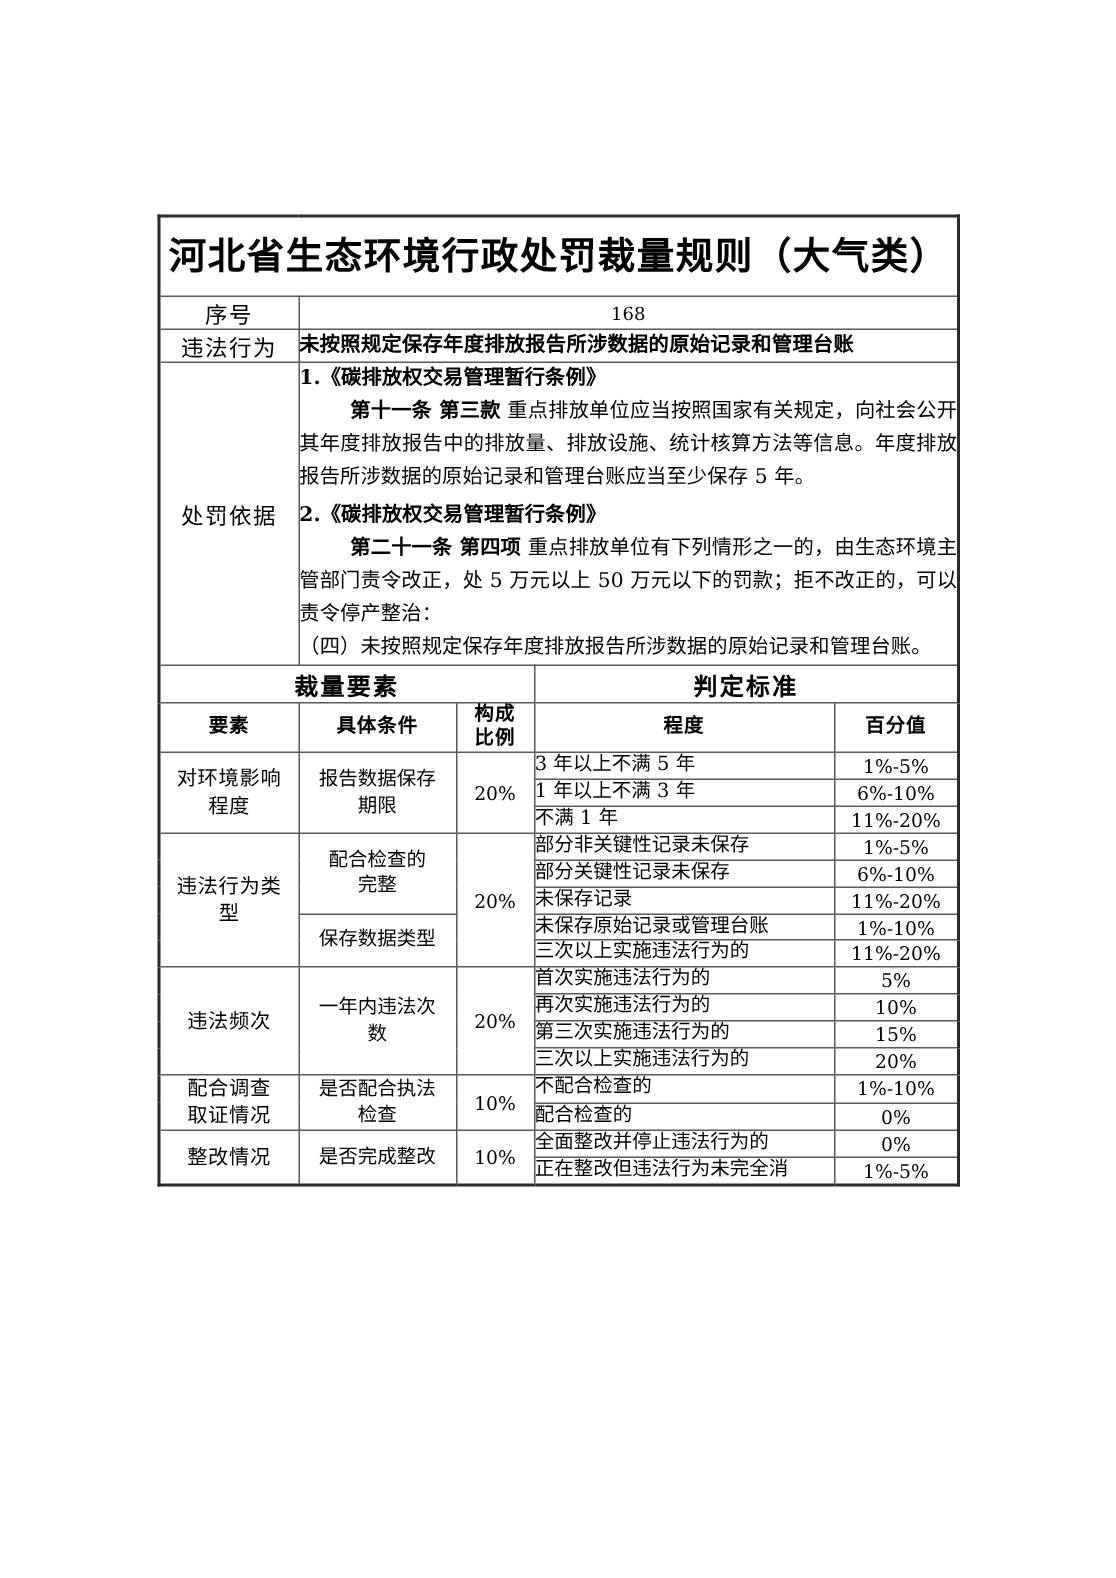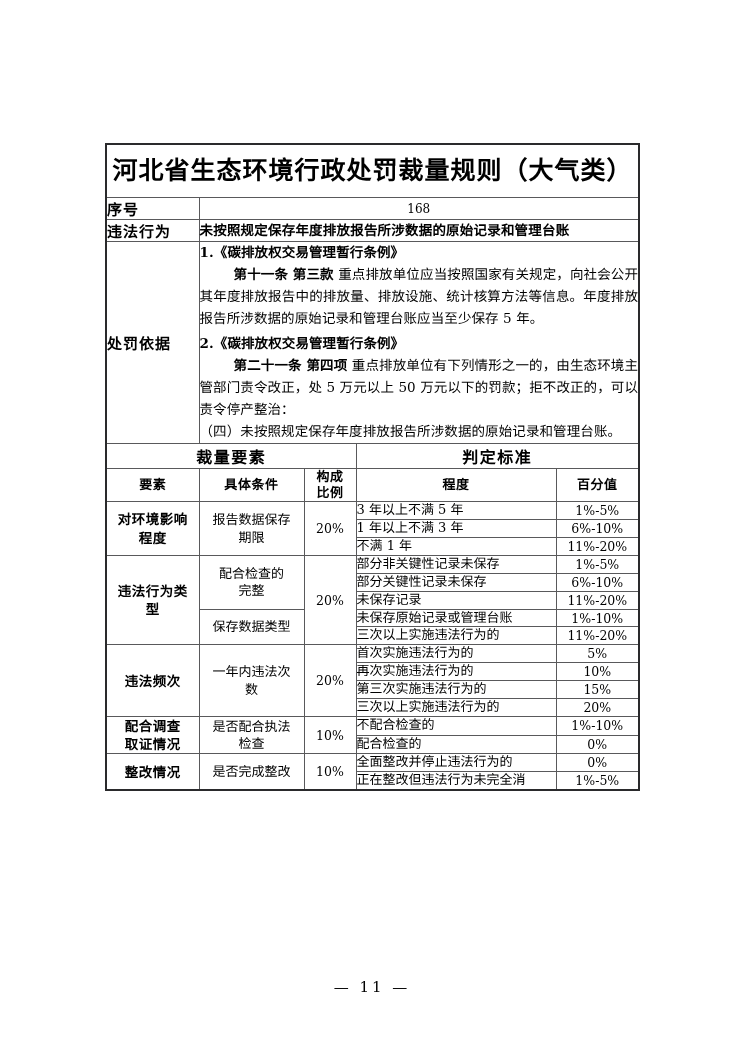--- a/index.html
+++ b/index.html
@@ -59,22 +59,22 @@
     font-family: "DejaVu Serif", "Liberation Serif", serif;
     font-weight: bold;
     font-size: 25px;
     letter-spacing: 1px;
     line-height: 1.1;
     white-space: nowrap;
   }
 
   
   .lbl {
-    text-align: left;
-    font-weight: bold;
+    text-align: center;
+    font-weight: normal;
     font-size: 15px;
     letter-spacing: 1px;
     padding: 6px 4px;
   }
   .lbl-top {
     vertical-align: top;
     padding-top: 92px;
   }
   .val-center {
     text-align: center;
@@ -124,21 +124,21 @@
     font-size: 13px;
     font-weight: bold;
     letter-spacing: 0.6px;
     padding: 6px 2px;
     line-height: 1.25;
   }
 
   .c-factor {
     text-align: center;
     font-size: 13.5px;
-    font-weight: bold;
+    font-weight: normal;
     letter-spacing: 0.5px;
     line-height: 1.35;
     padding: 4px 2px;
   }
   .c-cond {
     text-align: center;
     font-size: 13px;
     line-height: 1.35;
     padding: 4px 3px;
   }
@@ -336,15 +336,14 @@
           <td class="c-degree">全面整改并停止违法行为的</td>
           <td class="c-pct frame-right">0%</td>
         </tr>
         <tr>
           <td class="c-degree frame-bottom">正在整改但违法行为未完全消</td>
           <td class="c-pct frame-right frame-bottom">1%-5%</td>
         </tr>
       </tbody>
   </table>
 
-  <div class="footer">— 11 —</div>
 
 </div>
 
 </body></html>

